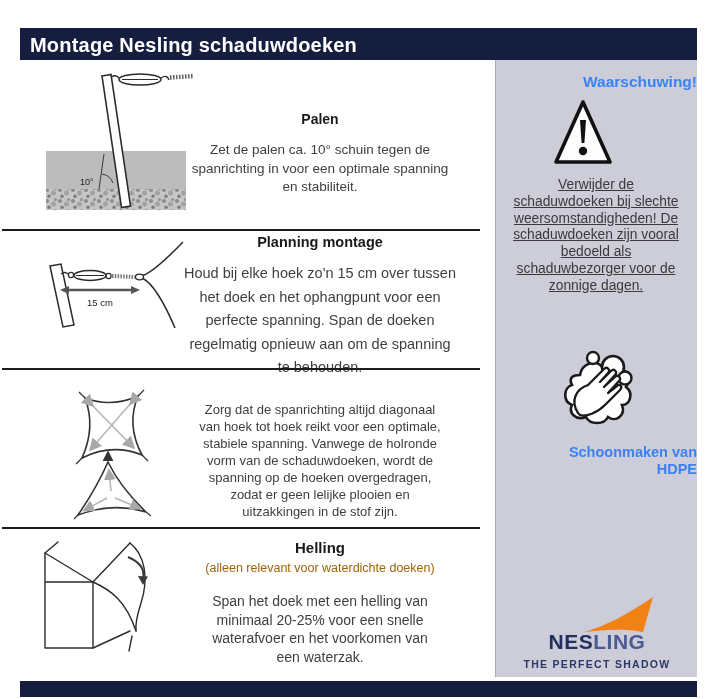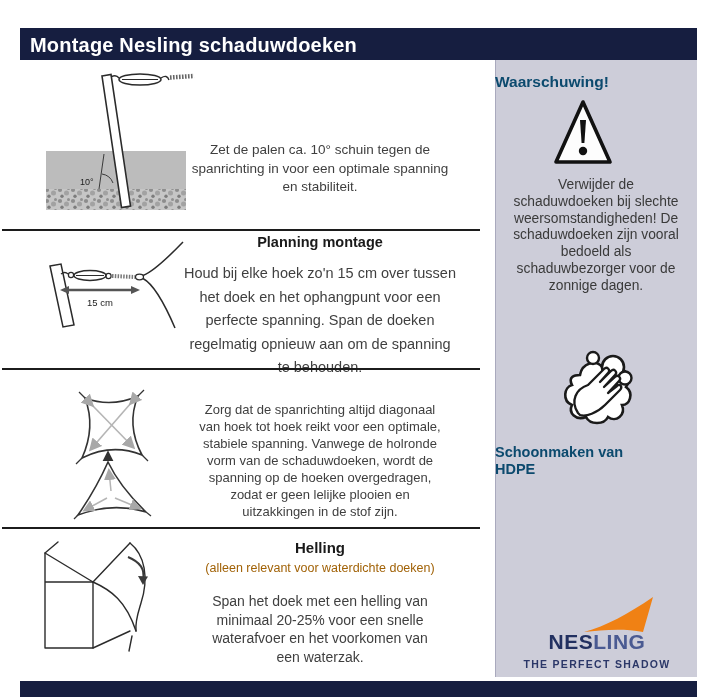--- a/index.html
+++ b/index.html
@@ -26,25 +26,25 @@
   .b2{top:262px;font-size:14.5px;line-height:23.5px;}
   .t3{top:381px;font-size:13.5px;}
   .b3{top:401px;font-size:13px;line-height:17px;}
   .t4{top:539px;font-size:15px;}
   .sub4{top:561px;left:150px;width:340px;text-align:center;font-size:12.5px;color:#a16207;}
   .b4{top:592px;font-size:14px;line-height:18.5px;}
 
   
   .sidebar{left:495px;top:60px;width:202px;height:617px;background:#CDCDD9;
            border-left:1px solid #a9a9bd;box-sizing:border-box;}
-  .side-title{left:495px;width:202px;text-align:left;font-weight:bold;color:#0c4a6e;}
+  .side-title{left:495px;width:202px;text-align:right;font-weight:bold;color:#3b82f6;}
   .side-text{left:495px;width:202px;text-align:center;white-space:pre-line;
              font-size:13.8px;line-height:16.8px;color:#3a3a3a;}
   .warn-title{top:73px;font-size:15.5px;}
-  .warn-text{top:177px;}
+  .warn-text{top:177px;text-decoration:underline;}
   .clean-title{top:444px;font-size:14.5px;line-height:17px;white-space:pre-line;}
   .clean-text{top:496px;}
 
   
   .brand{left:512px;top:628px;width:170px;text-align:center;font-weight:bold;
          font-size:21px;letter-spacing:.5px;line-height:27px;}
   .brand .p1{color:#223060;}
   .brand .p2{color:#4a5a92;}
   .tagline{left:512px;top:658px;width:170px;text-align:center;font-weight:bold;
            font-size:10.5px;letter-spacing:1.3px;color:#2b3768;}
@@ -76,20 +76,21 @@
     <line x1="86" y1="88" x2="81" y2="123" stroke="#3a3a3a" stroke-width="1"></line>
     <path d="M84,108 A14,14 0 0 1 95,117" fill="none" stroke="#3a3a3a" stroke-width="1"></path>
     <text x="62" y="119" font-size="9" fill="#222">10°</text>
     <polygon points="84,10 93,8.5 112.5,140 103.5,141.5" fill="#ffffff" stroke="#2b2b2b" stroke-width="1.6"></polygon>
     <path d="M93,11 q5,-3 8,1" fill="none" stroke="#2b2b2b" stroke-width="1.4"></path>
     <ellipse cx="122" cy="13.5" rx="21" ry="5.6" fill="#ffffff" stroke="#2b2b2b" stroke-width="1.5"></ellipse>
     <line x1="104" y1="13.5" x2="140" y2="13.5" stroke="#2b2b2b" stroke-width="1.1"></line>
     <path d="M143,12 q6,-4 8,2" fill="none" stroke="#2b2b2b" stroke-width="1.4"></path>
     <line x1="152" y1="11.5" x2="176" y2="10" stroke="#666" stroke-width="4.5" stroke-dasharray="1.6,1.4"></line>
   </svg>
+  <div class="abs sec-title t1">Palen</div>
   <div class="abs sec-body b1">Zet de palen ca. 10° schuin tegen de
 spanrichting in voor een optimale spanning
 en stabiliteit.</div>
 
   <div class="abs divider" style="top:229px;"></div>
 
   <svg class="abs" style="left:35px;top:238px;" width="160" height="100" viewBox="0 0 160 100">
     <polygon points="15,28 26,26 39,87 28,89" fill="#ffffff" stroke="#2b2b2b" stroke-width="1.5"></polygon>
     <path d="M26,36 q4,-3 7,0" fill="none" stroke="#2b2b2b" stroke-width="1.3"></path>
     <circle cx="36" cy="37" r="2.6" fill="none" stroke="#2b2b2b" stroke-width="1.2"></circle>

